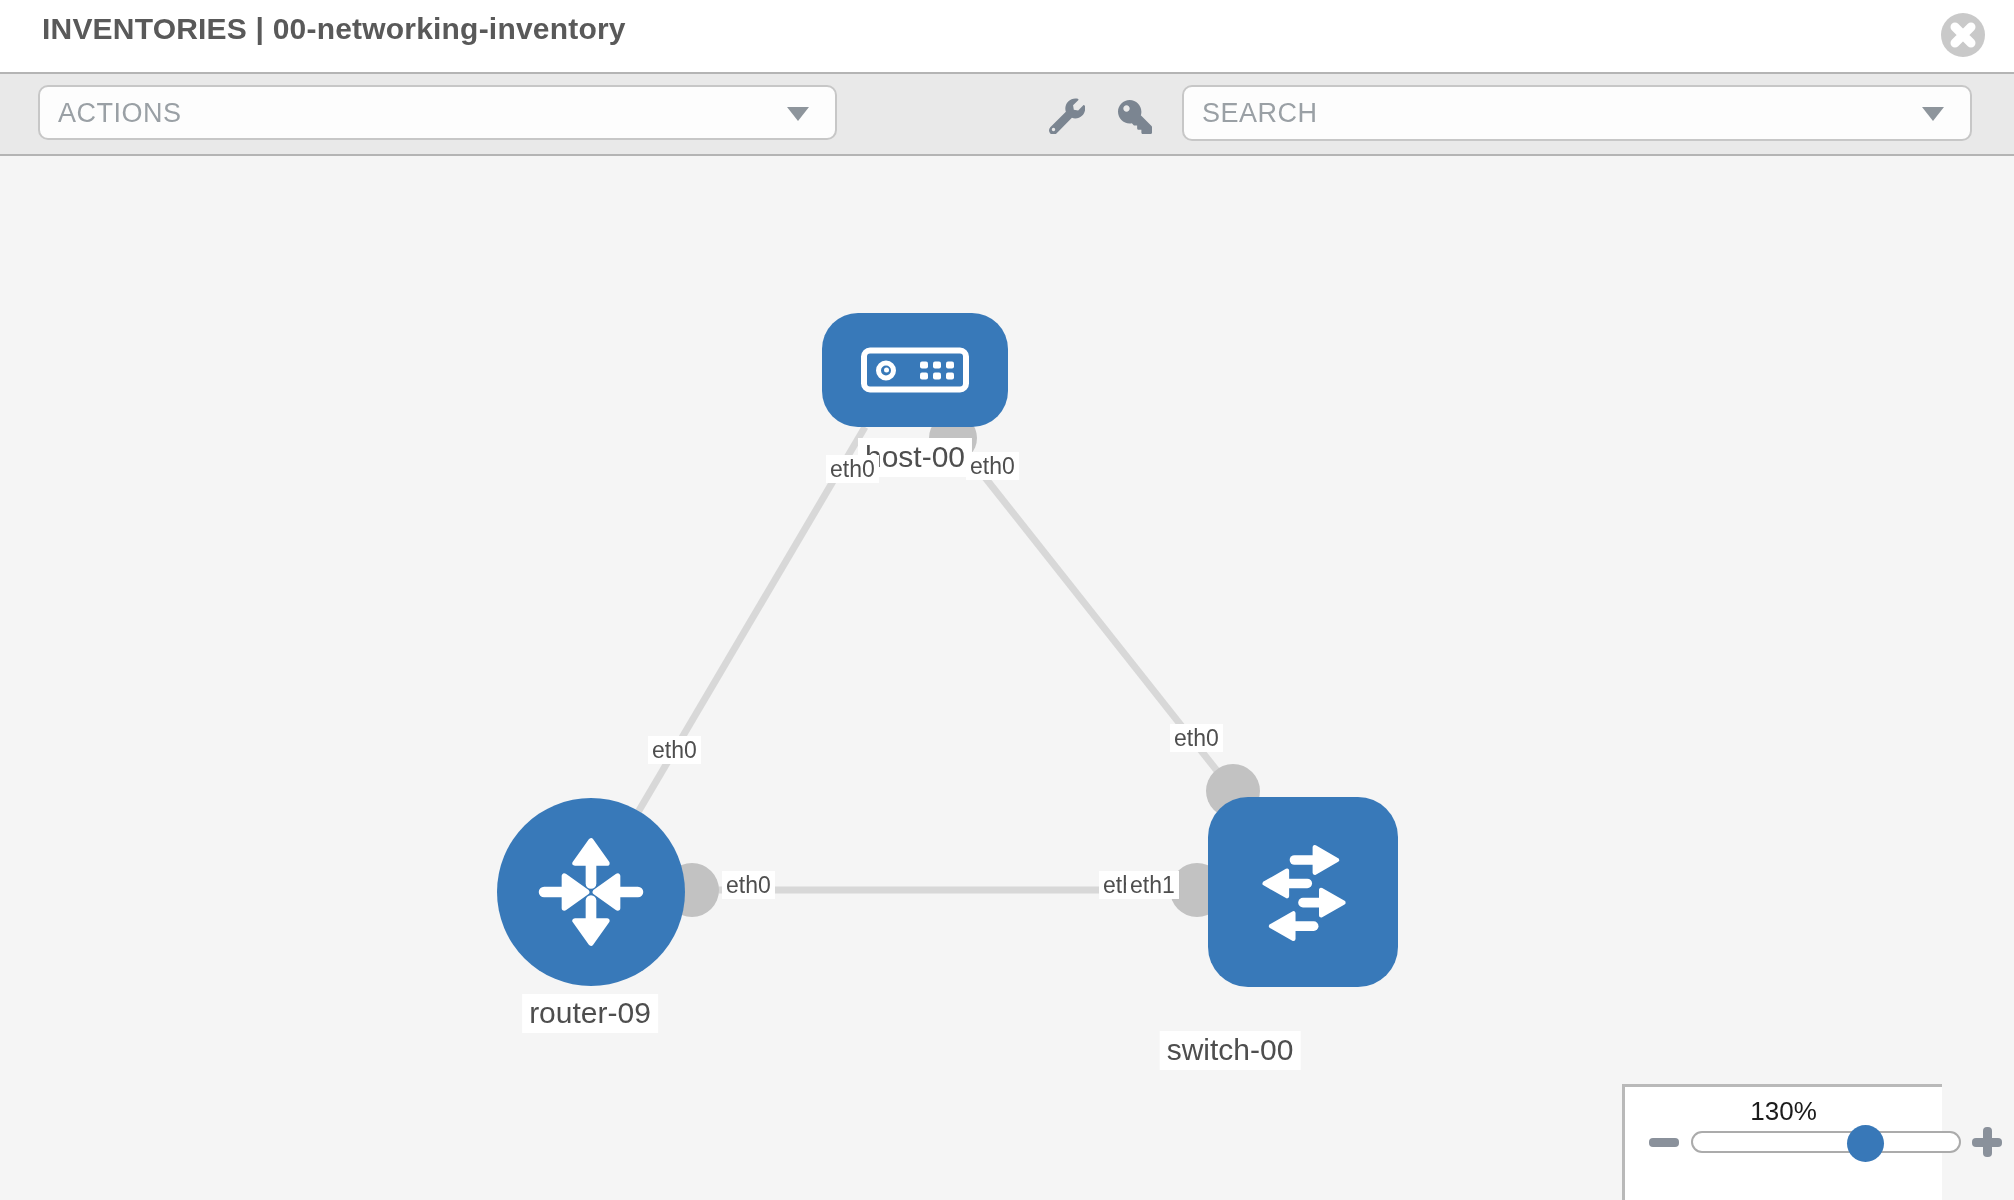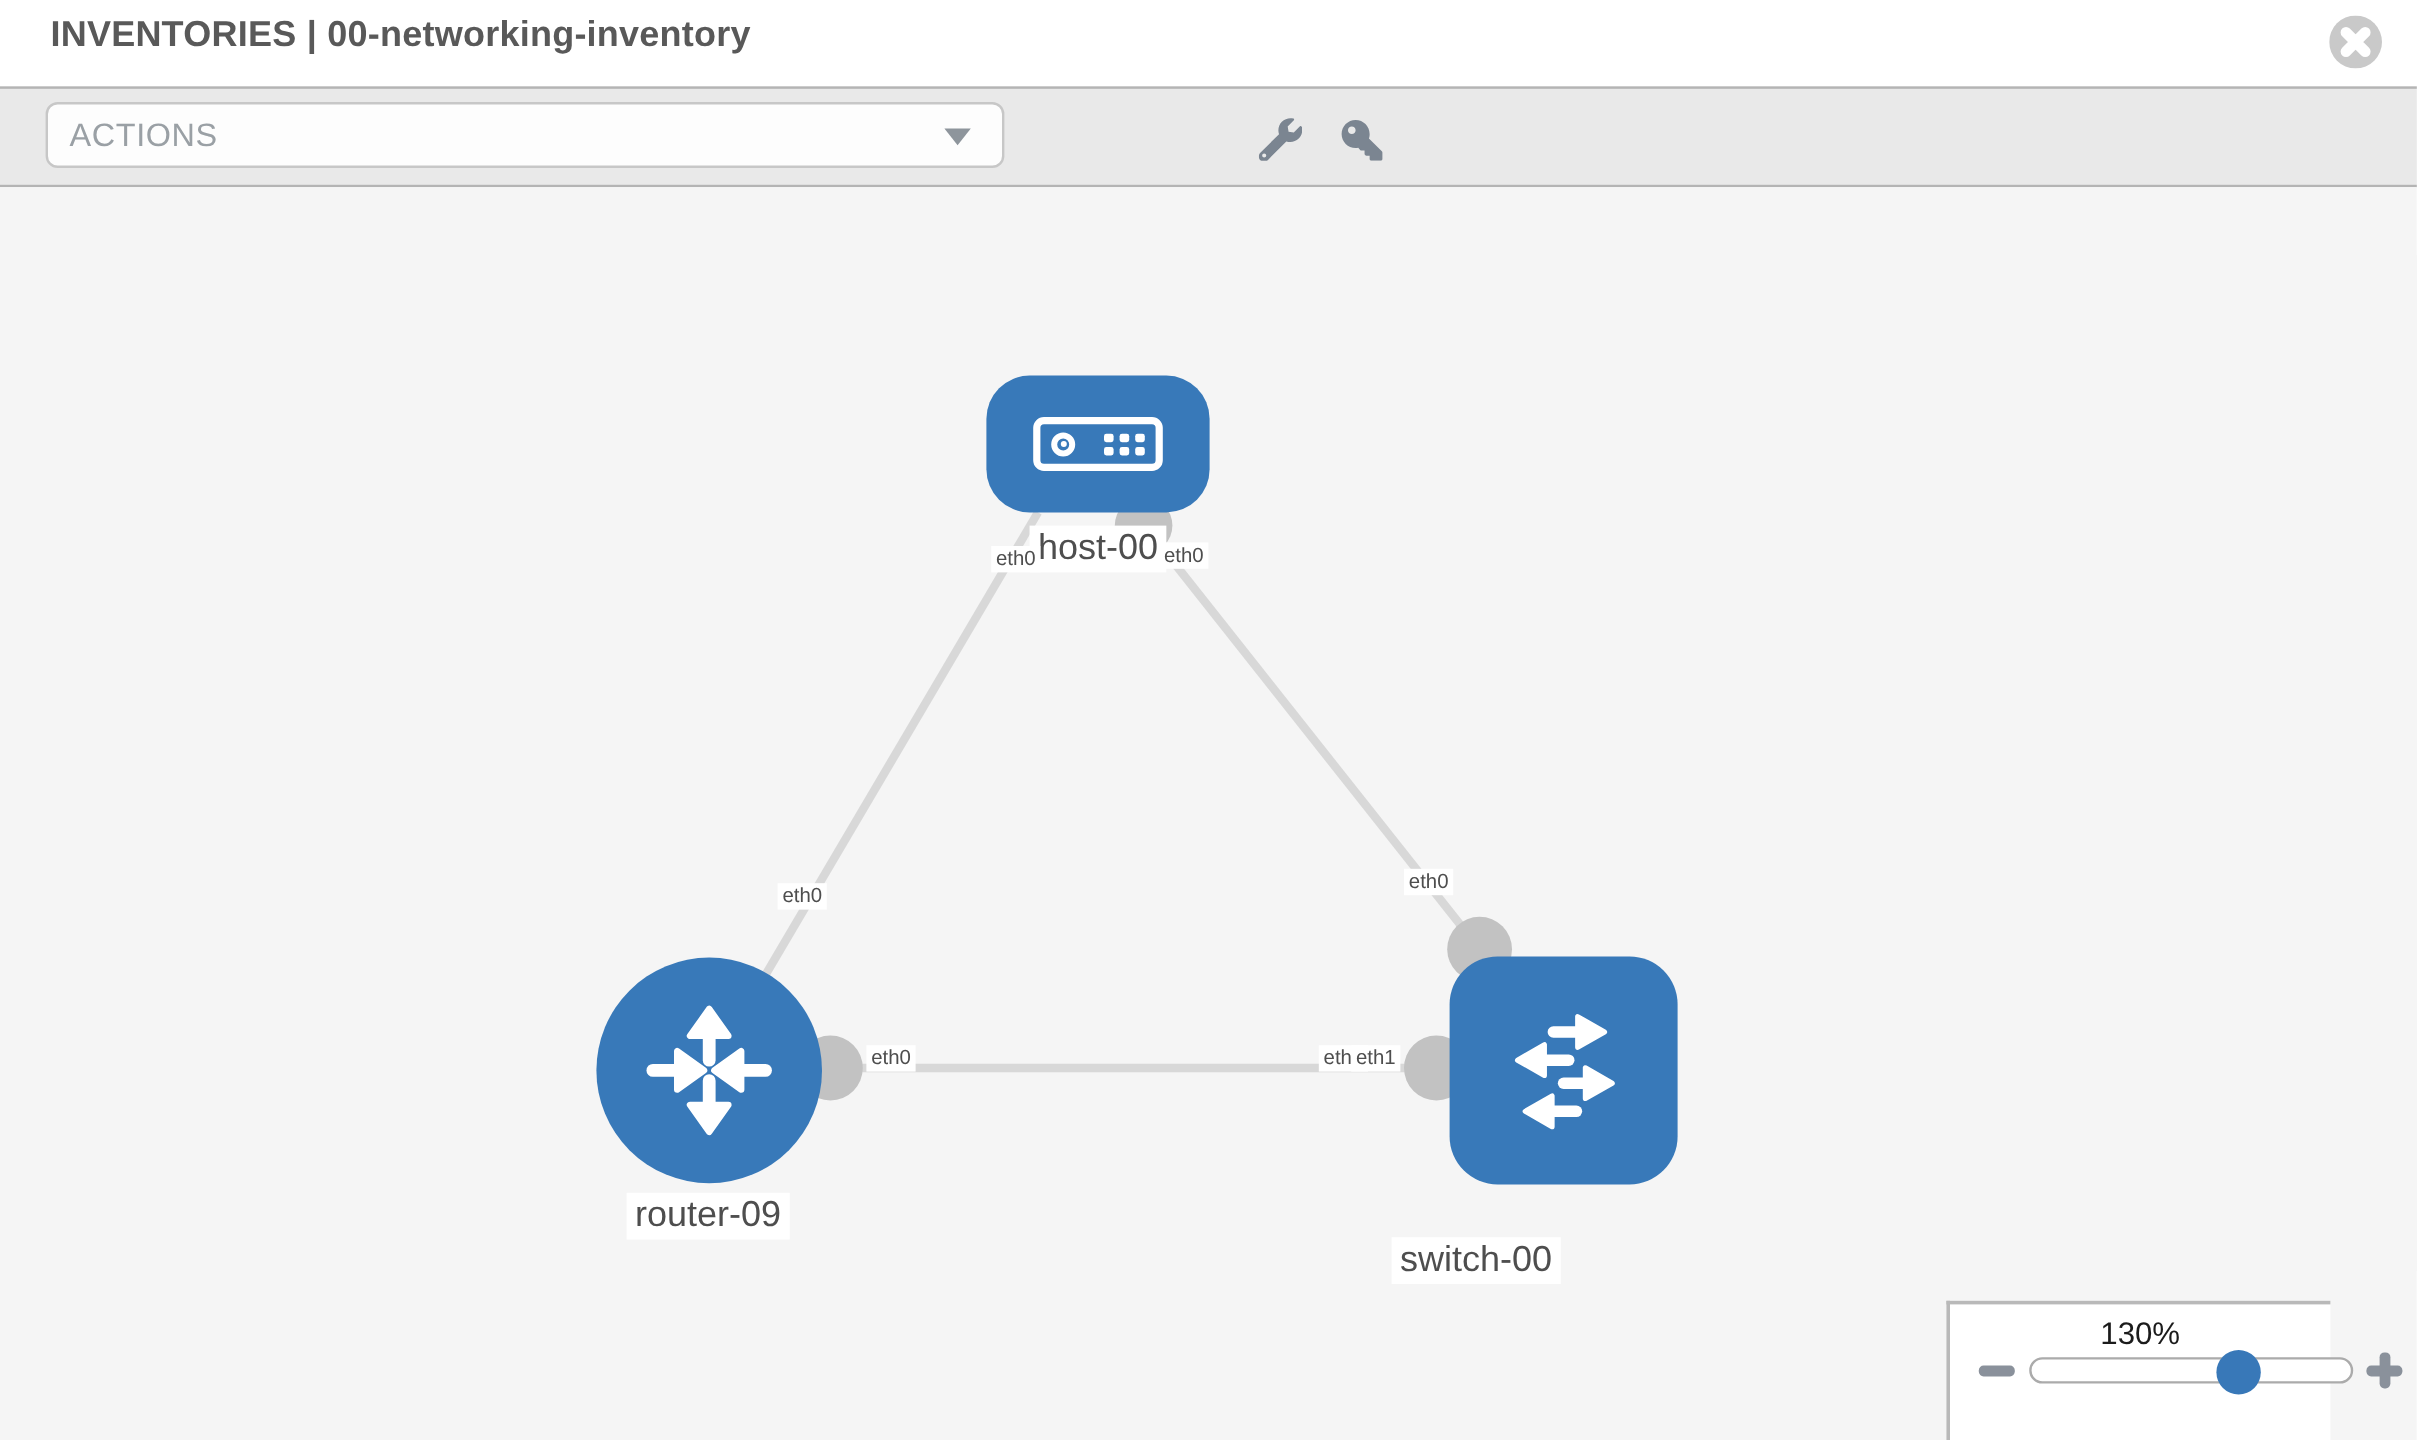--- a/index.html
+++ b/index.html
@@ -59,21 +59,21 @@
   }
   .cam::after { content:""; position:absolute; inset:2.5px; background:#fff; border-radius:50%; }
   .dots {
     position:absolute; right:9px; top:50%; transform:translateY(-50%);
     display:grid; grid-template-columns:repeat(3,8px); grid-auto-rows:7px; gap:4px 5px;
   }
   .dots i { background:#fff; border-radius:2px; }
   
   .lbl {
     position:absolute; background:#fff; color:#4e4e4e;
-    font-size:17px; line-height:1.15; padding:1px 4px; white-space:nowrap;
+    font-size:23px; line-height:1.15; padding:1px 4px; white-space:nowrap;
   }
   .lbl.big { font-size:30px; padding:2px 7px; transform:translateX(-50%); }
   .lbl-host      { left:915px;  top:282px; }
   .lbl-router    { left:590px;  top:838px; }
   .lbl-switch    { left:1230px; top:838px;margin-top:37px; }
   .if-host-left   { left:826px;  top:299px; }
   .if-host-right  { left:966px;  top:296px; }
   .if-mid-left    { left:648px;  top:580px; }
   .if-mid-right   { left:1170px; top:568px; }
   .if-router-port { left:722px;  top:715px; }
@@ -129,20 +129,24 @@
     </button>
 
     <button class="tool-btn key">
       <svg width="36" height="34" viewBox="0 0 512 512">
         <g transform="translate(512,0) scale(-1,1)">
           <path fill="#7b8591" d="M512 176c0 97.2-78.8 176-176 176-11.2 0-22.2-1.1-32.8-3.1l-24 27A24 24 0 0 1 261.2 384H224v40c0 13.3-10.7 24-24 24h-40v40c0 13.3-10.7 24-24 24H24c-13.3 0-24-10.7-24-24v-78.1c0-6.4 2.5-12.5 7-17L168.8 231.2C163.1 219.4 160 198.1 160 176 160 78.8 238.8 0 336 0s176 78.5 176 176zM336 128c0 26.5 21.5 48 48 48s48-21.5 48-48-21.5-48-48-48-48 21.5-48 48z"></path>
         </g>
       </svg>
     </button>
 
+    <div class="select search">
+      <span class="sel-label">SEARCH</span>
+      <span class="caret"></span>
+    </div>
   </div>
 
   <div class="canvas">
 
     <svg class="wires" width="2014" height="1044" viewBox="0 156 2014 1044">
       <line x1="865" y1="427" x2="591" y2="892" stroke="#d8d8d8" stroke-width="7"></line>
       <line x1="953" y1="437" x2="1233" y2="791" stroke="#d8d8d8" stroke-width="7"></line>
       <line x1="692" y1="890" x2="1197" y2="890" stroke="#d8d8d8" stroke-width="7"></line>
       <circle cx="953" cy="438" r="24" fill="#c2c2c2"></circle>
       <circle cx="692" cy="890" r="27" fill="#c2c2c2"></circle>

